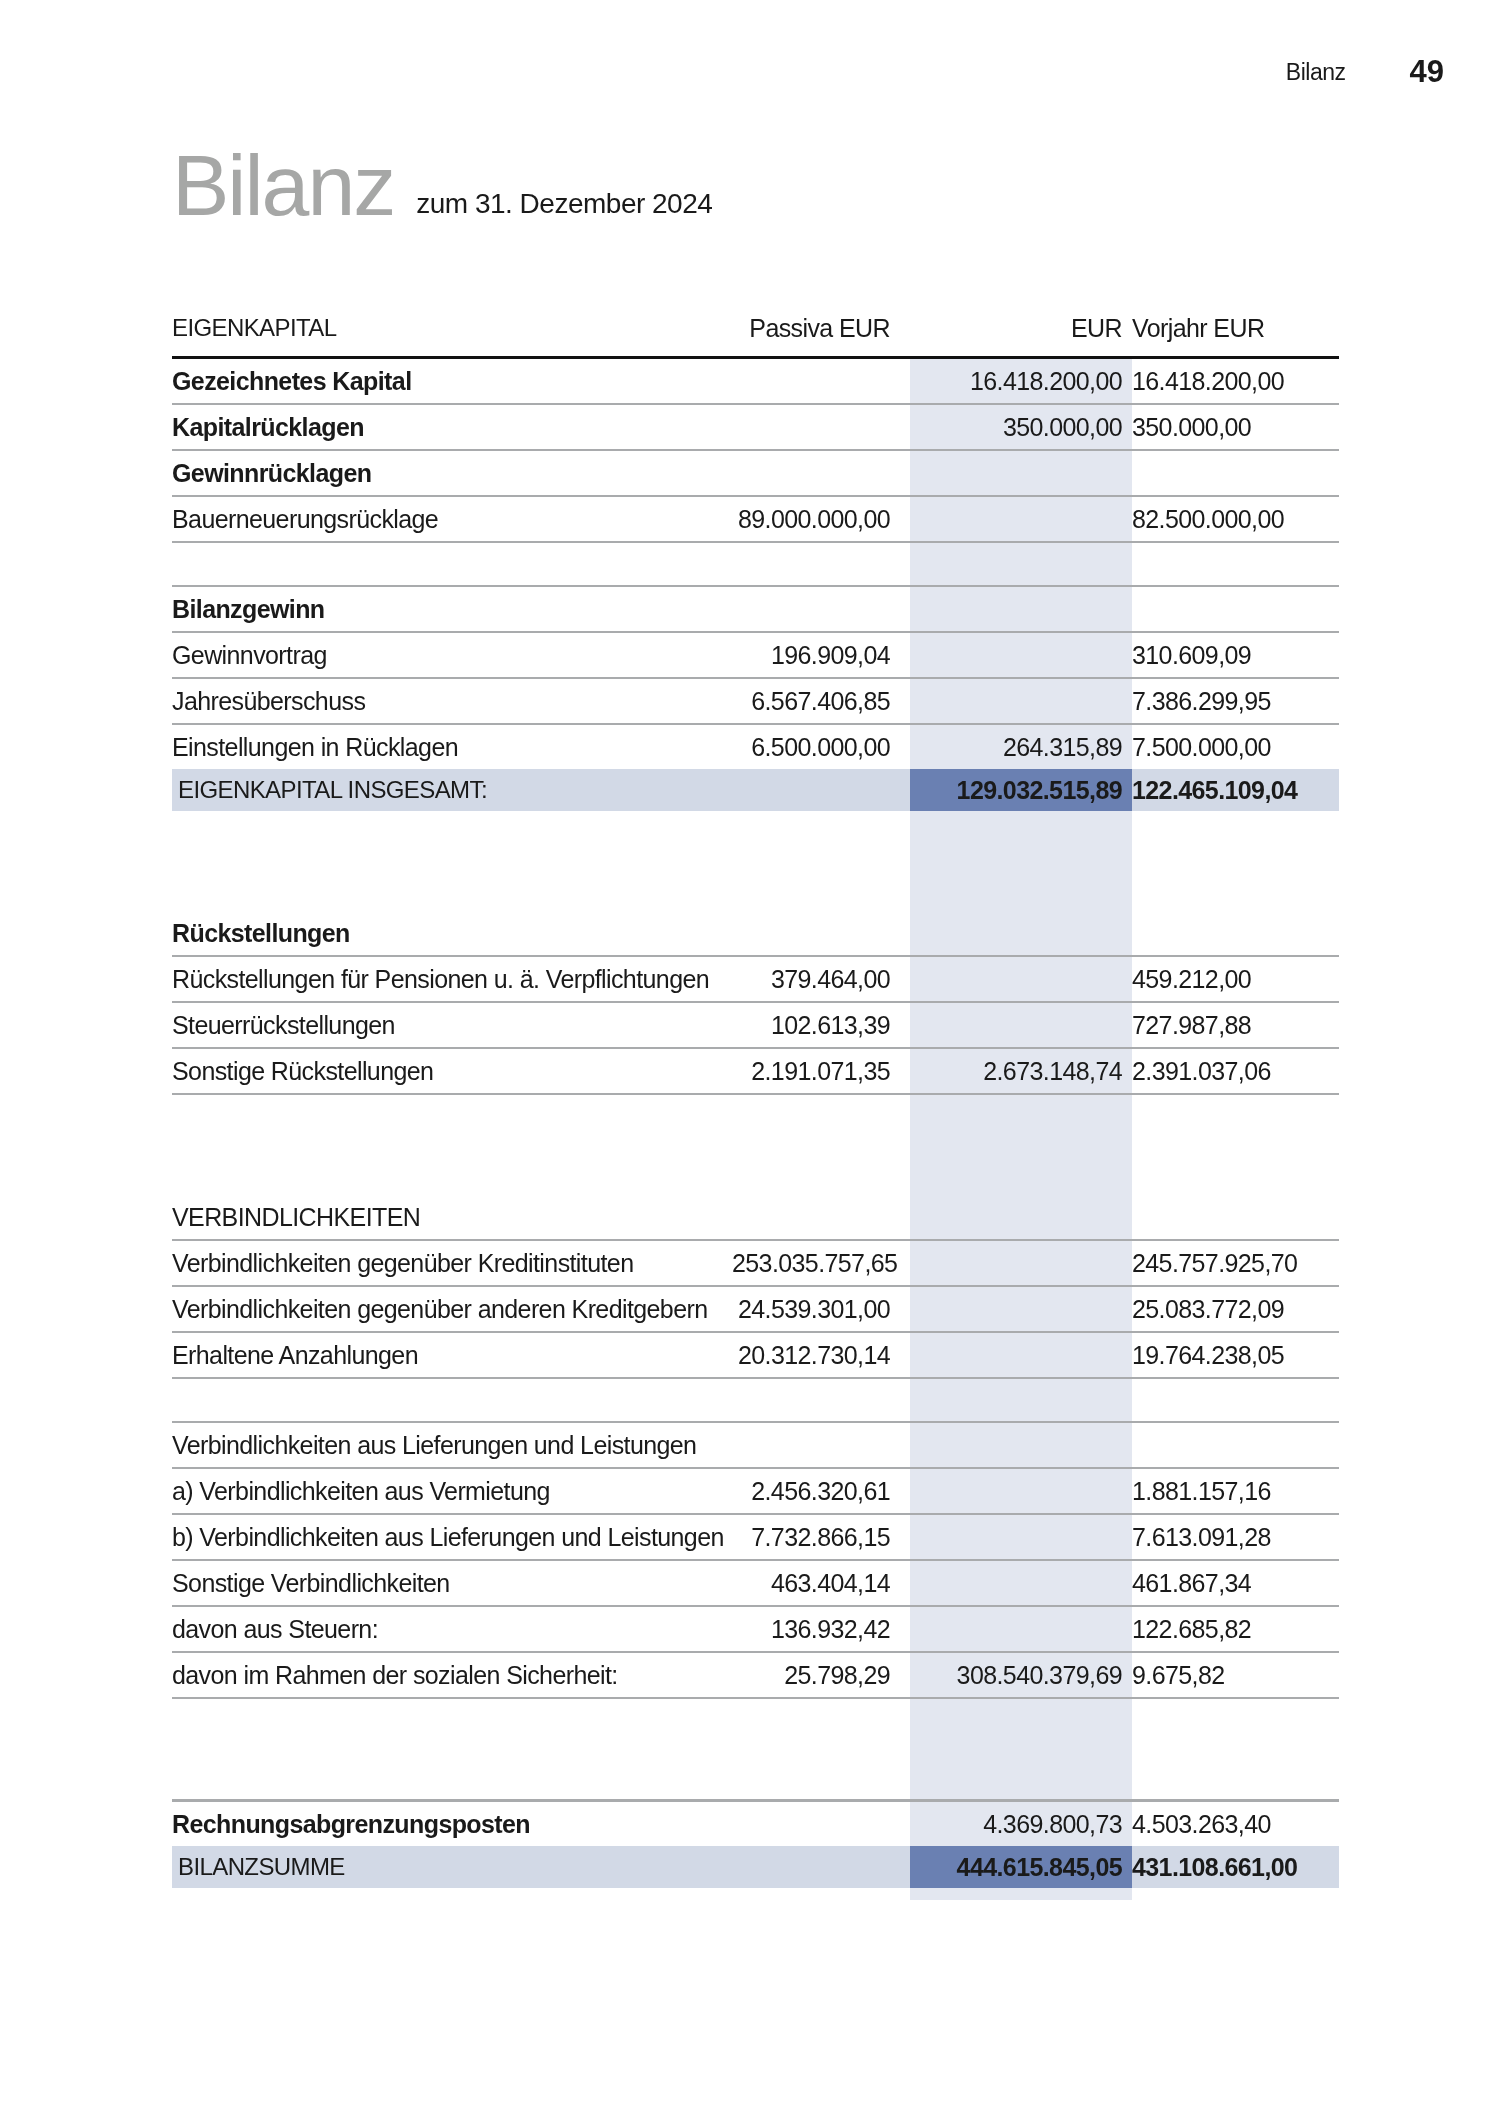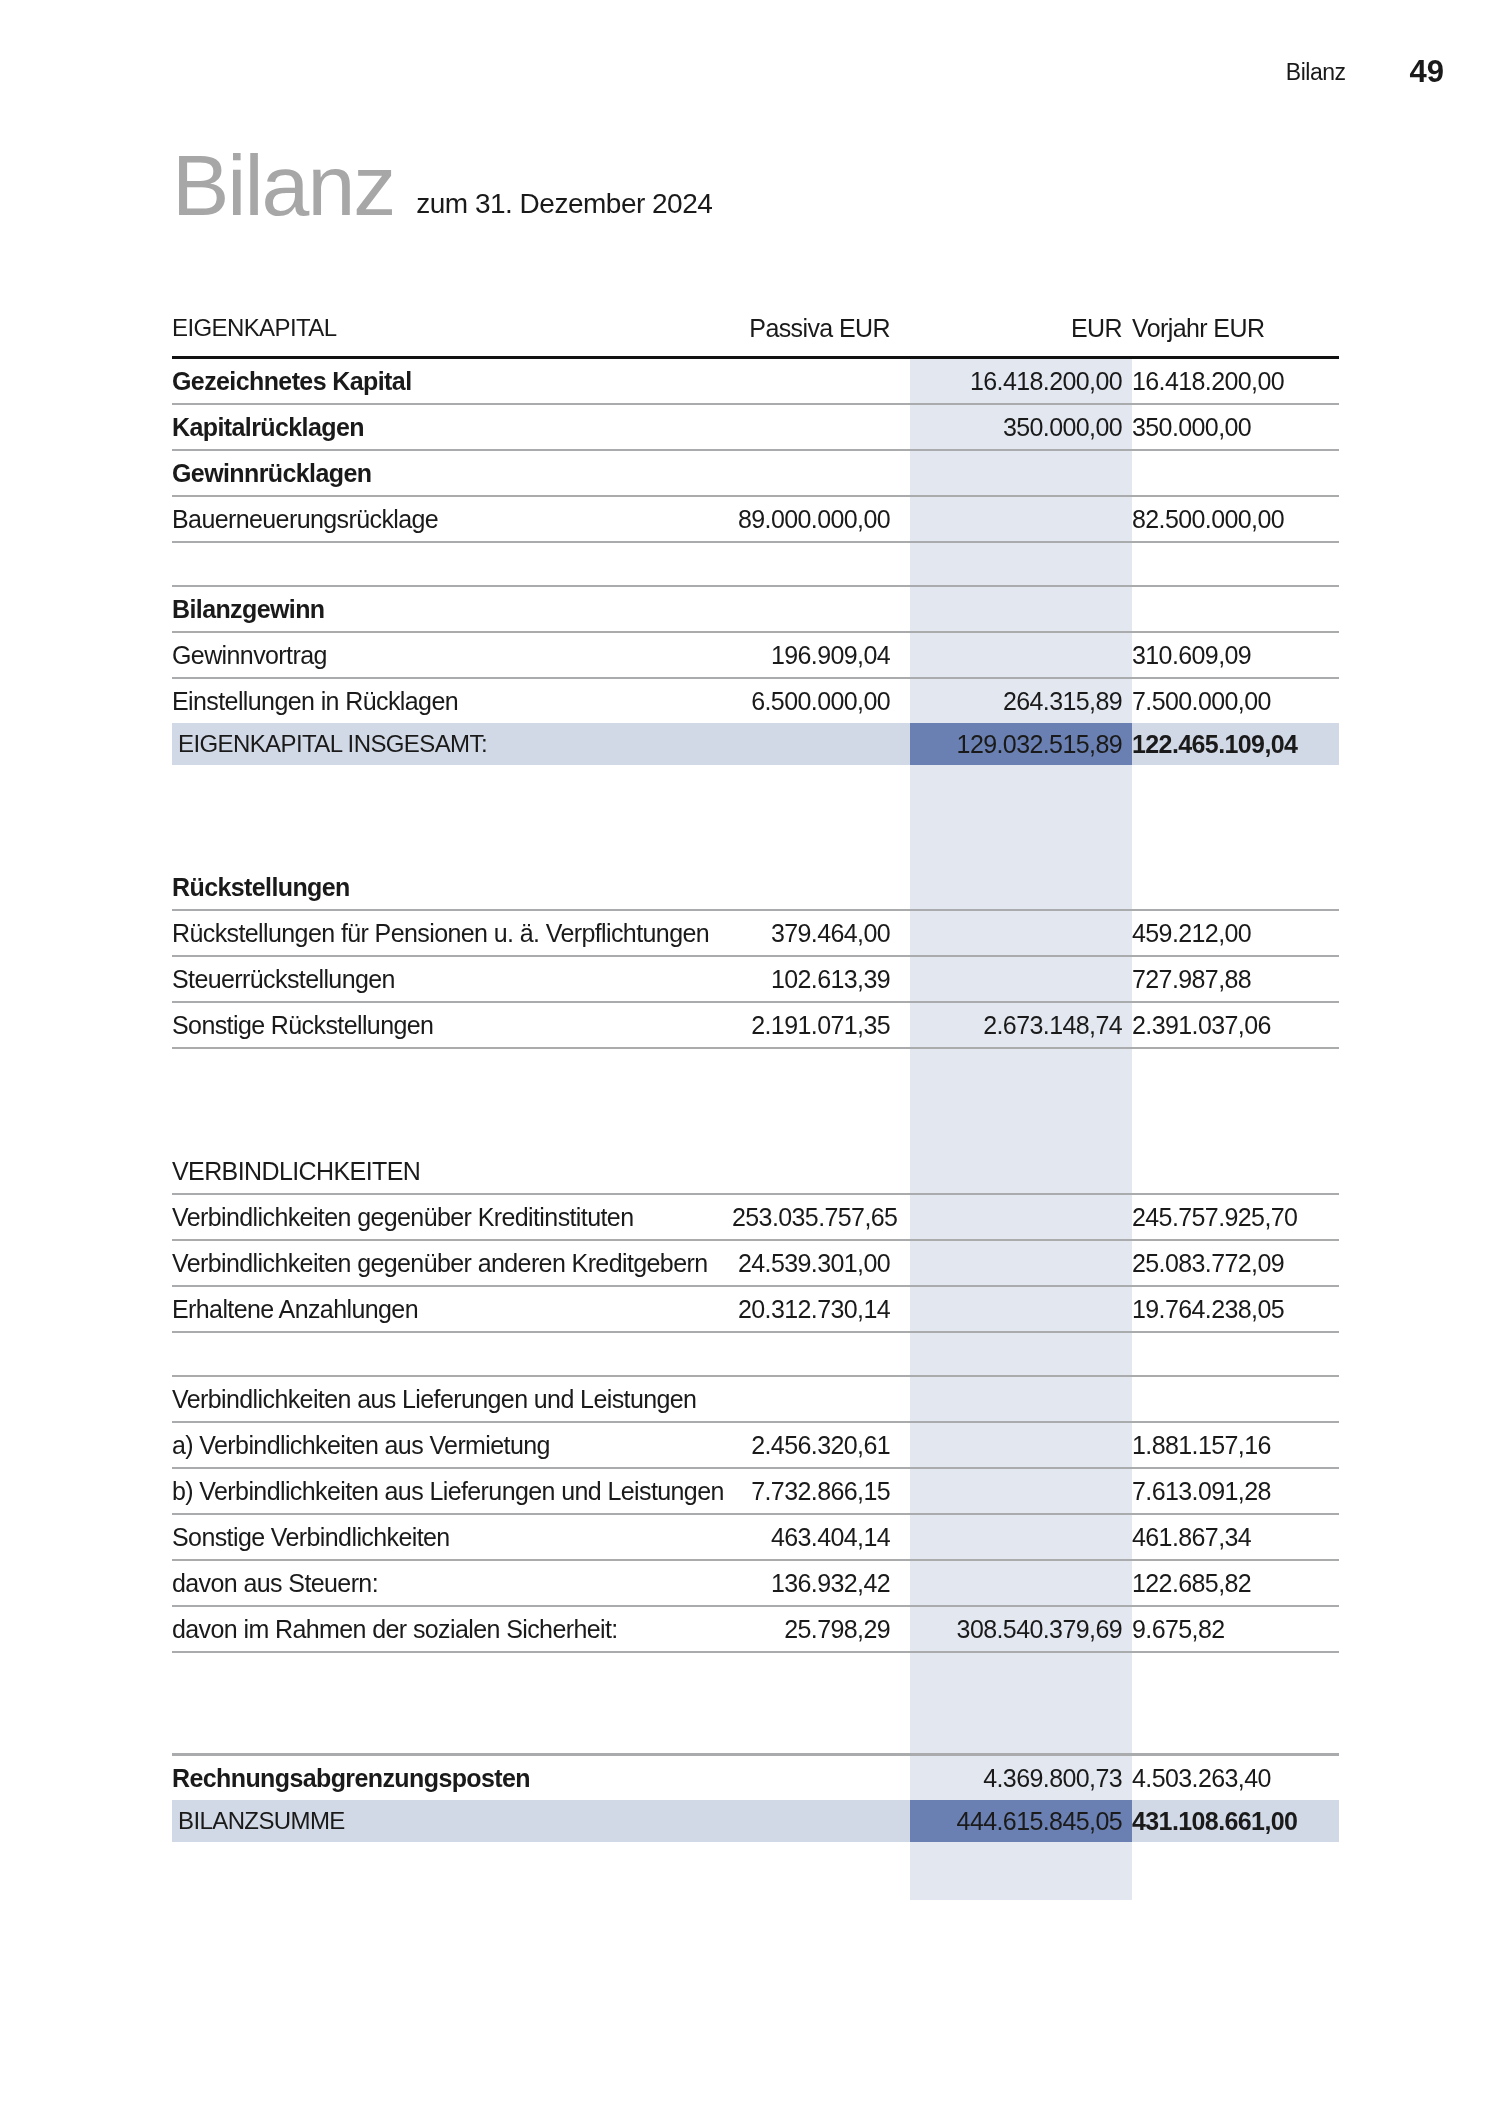--- a/index.html
+++ b/index.html
@@ -36,21 +36,21 @@
   td.num, th.num { text-align: right; padding-right: 10px; }
   td.vj, th.vj { text-align: left; padding-right: 4px; }
   thead th { font-weight: normal; height: 56px; font-size: 25px; border-bottom: 3px solid #111; }
   thead th.lbl { text-align: left; font-size: 24px; }
   tr.line td { border-bottom: 2px solid #a9abad; }
   tr.bold td.lbl { font-weight: bold; }
   tr.spacer td { height: 42px; }
   tr.bigspacer td { height: 100px; }
   tr.total td { background: #d2d9e6; height: 42px; margin-left: 8px; }
   tr.total td.lbl { padding-left: 6px; font-size: 24px; }
-  tr.total td.eur { background: #6a80b2; font-weight: normal; }
+  tr.total td.eur { background: #6a80b2; font-weight: bold; }
   tr.total td.vj { font-weight: bold; }
   tr.topline td { border-top: 3px solid #a9abad; }
   td.lbl { text-align: left; }
 </style>
 </head>
 <body>
 
 <div class="running-head">
   <span class="sect">Bilanz</span>
   <span class="pnum">49</span>
@@ -131,20 +131,27 @@
       </tr>
 
       <tr class="line">
         <td class="lbl">Gewinnvortrag</td>
         <td class="num">196.909,04</td>
           <td></td>
         <td class="num eur"></td>
         <td class="vj">310.609,09</td>
       </tr>
 
+      <tr class="line">
+        <td class="lbl">Jahresüberschuss</td>
+        <td class="num">6.567.406,85</td>
+          <td></td>
+        <td class="num eur"></td>
+        <td class="vj">7.386.299,95</td>
+      </tr>
 
       <tr>
         <td class="lbl">Einstellungen in Rücklagen</td>
         <td class="num">6.500.000,00</td>
           <td></td>
         <td class="num eur">264.315,89</td>
         <td class="vj">7.500.000,00</td>
       </tr>
 
       <tr class="total">

